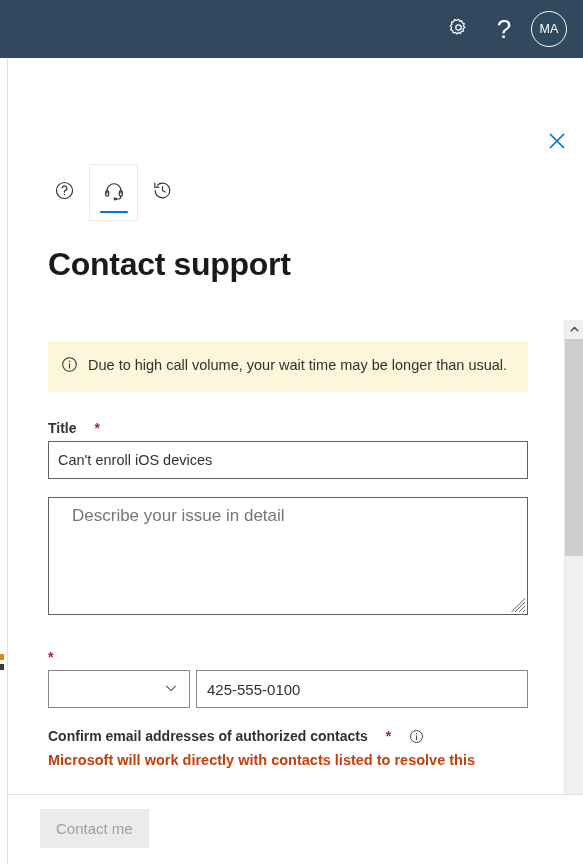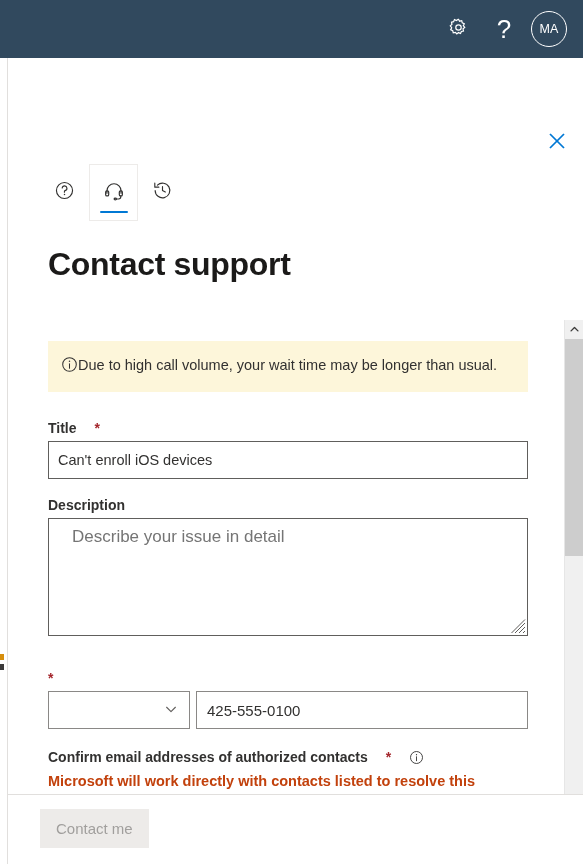--- a/index.html
+++ b/index.html
@@ -88,21 +88,21 @@
   .body-scroll {
     position: absolute; left: 0; top: 262px;
     width: 575px; height: 532px;
     overflow: hidden;
   }
   .body-inner { position: relative; width: 548px; }
 
   
   .msgbar {
     margin: 21px 0 0 40px; width: 480px;
-    background: #fdf6da; display: flex; 
+    background: #fdf6da; display: flex; gap: 10px;
     padding: 13px 14px 15px 13px;
   }
   .msgbar .info-ic { flex: 0 0 auto; margin-top: 2px; }
   .msgbar .msg-text {
     font-size: 14.5px; line-height: 22px; color: #323130;
   }
 
   
   .field { margin: 0 0 0 40px; width: 480px; }
   .field-label {
@@ -277,23 +277,20 @@
 
         <div class="field" style="margin-top:28px;">
           <div class="field-label">
             <span>Title</span>
               <span class="req">*</span>
           </div>
           <input class="txt-input" type="text" value="Can't enroll iOS devices" style="">
         </div>
 
         <div class="field" style="margin-top:18px;">
-          <div class="field-label">
-            <span>Description</span>
-          </div>
           <div class="ta-wrap">
             <textarea class="txt-area" placeholder="Describe your issue in detail" style=""></textarea>
             <span class="resize-grip">
               <svg width="16" height="16" viewBox="0 0 16 16" stroke="#605e5c" stroke-width="1">
                 <line x1="15" y1="5" x2="5" y2="15"></line>
                 <line x1="15" y1="9" x2="9" y2="15"></line>
                 <line x1="15" y1="13" x2="13" y2="15"></line>
                 <line x1="15" y1="1.5" x2="1.5" y2="15"></line>
               </svg>
             </span>

